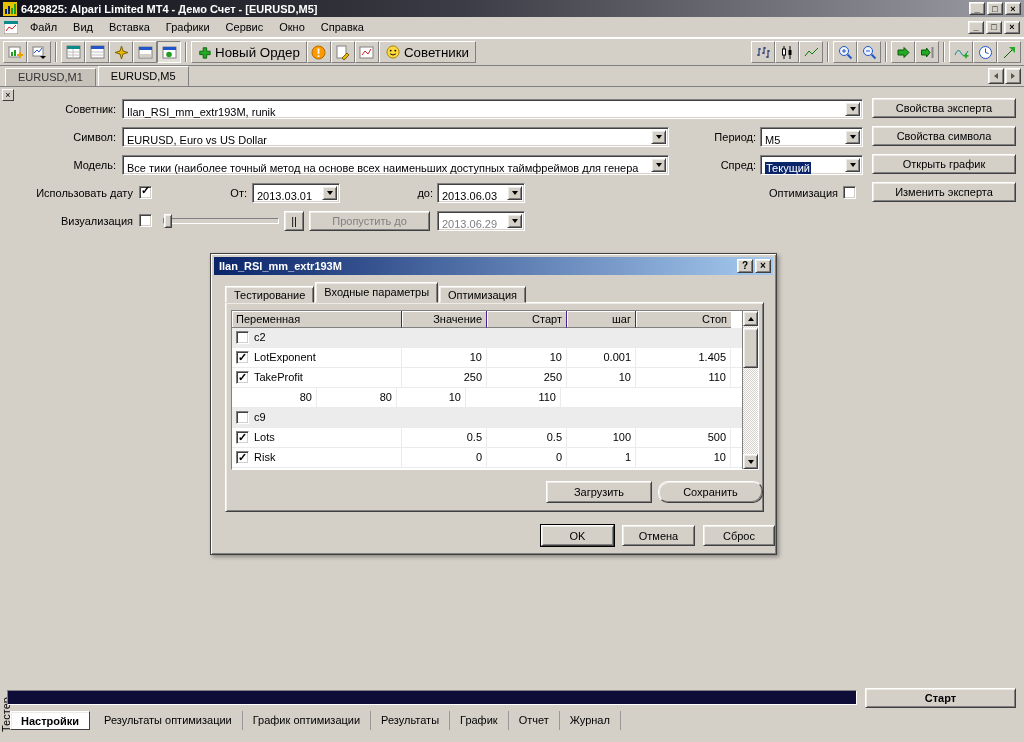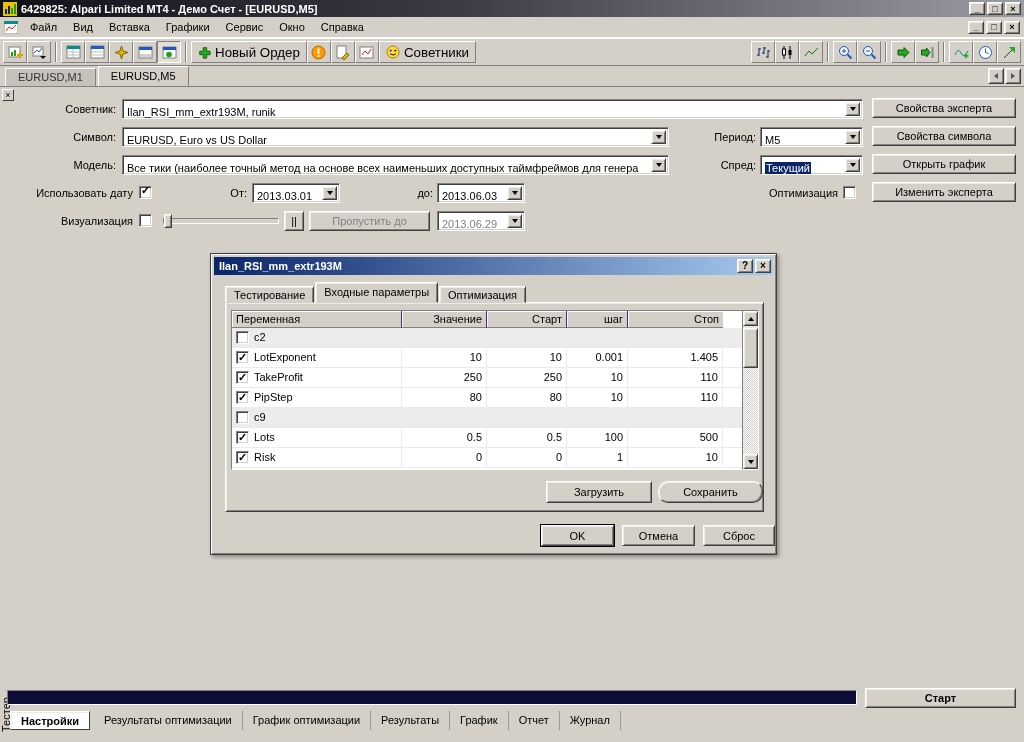--- a/index.html
+++ b/index.html
@@ -157,21 +157,21 @@
     height:17px; line-height:16px; padding:0 4px; background:#d4d0c8;
     border-right:1px solid #4c1d95; border-bottom:1px solid #808080;
     box-shadow: inset 1px 1px 0 #fff; overflow:hidden; white-space:nowrap;
   }
   .prow { display:flex; width:510px; height:20px; line-height:19px; background:#fff; border-bottom:1px solid #ebebeb; }
   .prow.group { background:#ececec; }
   .cell { padding:0 4px; border-right:1px solid #ebebeb; overflow:hidden; white-space:nowrap; }
   .c-name { width:170px; display:flex; align-items:center; gap:5px; }
   .c-value { width:85px; text-align:right; }
   .c-start { width:80px; text-align:right; }
-  .c-step  { width:61px; text-align:right; }
+  .c-step  { width:69px; text-align:right; }
   .c-stop  { width:95px; text-align:right; }
   .prow.group .c-value { flex:1; text-align:left;margin-top:16px; }
   .rowcb { position:relative; flex:none; width:13px; height:13px; background:#fff;
     border:1px solid; border-color:#808080 #fff #fff #808080;
     box-shadow: inset 1px 1px 0 #404040, inset -1px -1px 0 #d4d0c8; }
   .rowcb.checked::after { content:"✓"; position:absolute; left:1px; top:-4px; font-size:11px; font-weight:bold; }
   .vscroll {
     position:absolute; right:0; top:0; bottom:0; width:16px;
     background: repeating-conic-gradient(#fff 0 25%, #d4d0c8 0 50%) 0 0/2px 2px;
     border-left:1px solid #808080;
@@ -555,24 +555,20 @@
           <div class="cell c-name">
               <span class="rowcb checked"></span>
               <span>TakeProfit</span>
             </div>
           <div class="cell c-value">250</div>
           <div class="cell c-start">250</div>
           <div class="cell c-step">10</div>
           <div class="cell c-stop">110</div>
         </div>
         <div class="prow">
-          <div class="cell c-name">
-              <span class="rowcb checked"></span>
-              <span>PipStep</span>
-            </div>
           <div class="cell c-value">80</div>
           <div class="cell c-start">80</div>
           <div class="cell c-step">10</div>
           <div class="cell c-stop">110</div>
         </div>
         <div class="prow group">
           <div class="cell c-name">
               <span class="rowcb"></span>
               <span>c9</span>
             </div>

